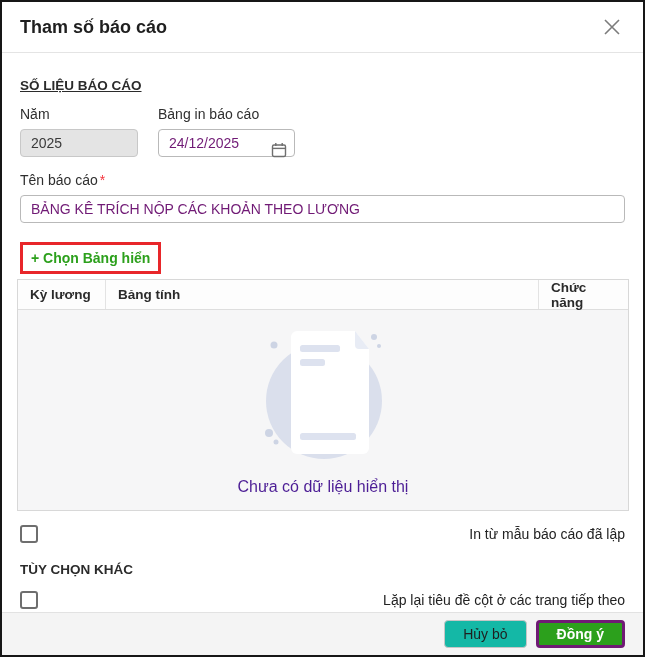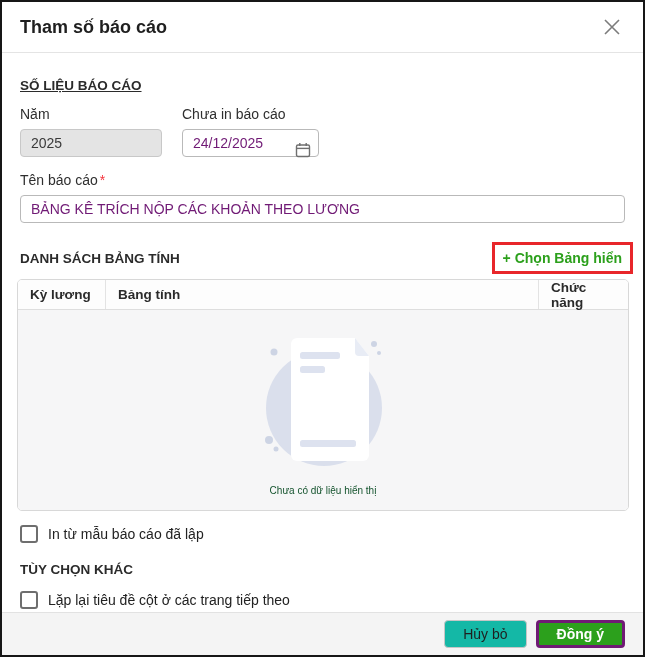--- a/index.html
+++ b/index.html
@@ -47,21 +47,21 @@
     border-radius: 4px;
     padding: 0 10px;
     font-size: 14px;
     font-family: inherit;
     color: #701a75;
     background: #fff;
     outline: none;
     display: block;
     width: 100%;
   }
-  .w-year { width: 142px; }
+  .w-year { width: 118px; }
   .text-input:disabled {
     background: #e4e4e4;
     border-color: #c8c8c8;
     color: #3a3a3a;
   }
   .date-wrap { position: relative; width: 137px; }
   .date-wrap .text-input { width: 100%; padding-right: 30px; }
   .cal-icon {
     position: absolute; right: 8px; top: 13px;
     pointer-events: none;
@@ -82,21 +82,21 @@
     font-size: 14px;
     font-weight: bold;
     text-decoration: none;
     cursor: pointer;
     white-space: nowrap;
   }
   
   .sheet-table {
     margin-top: 5px;
     border: 1px solid #d8d8d8;
-    border-radius: 5px;
+    border-radius: 0;
     overflow: hidden;
     width: 612px;
     margin-left: -3px;
   }
   .thead {
     display: flex;
     height: 30px;
     align-items: stretch;
     background: #fdfdfd;
     border-bottom: 1px solid #dedede;
@@ -111,23 +111,23 @@
   .th-sheet  { flex: 1; }
   .th-action { width: 90px; flex: none; justify-content: flex-end; }
   .tbody-empty {
     height: 200px;
     background: #f6f6f7;
     display: flex; flex-direction: column;
     align-items: center; justify-content: flex-end;
     padding-bottom: 14px;
   }
   .empty-illustration { margin-bottom: 12px; }
-  .empty-text { font-size: 10px; color: #14532d; }
-  
-  .check-row { display: flex; align-items: center; margin-top: 14px; }
+  .empty-text { font-size: 16px; color: #4c1d95; }
+  
+  .check-row { display: flex; align-items: center; margin-top: 14px; justify-content: space-between; }
   .checkbox {
     width: 18px; height: 18px;
     border: 2px solid #6e6e6e;
     border-radius: 3px;
     background: #fff;
     flex: none;
     cursor: pointer;
   }
   .check-label { font-size: 14px; color: #222; margin-left: 10px; }
   .st-2 { margin-top: 19px; }
@@ -179,40 +179,39 @@
   <div class="dlg-body">
 
     <div class="section-title st-1">SỐ LIỆU BÁO CÁO</div>
 
     <div class="field-row">
       <div>
         <label class="field-label">Năm</label>
         <input class="text-input w-year" disabled="" value="2025" style="">
       </div>
       <div>
-        <label class="field-label">Chưa in báo cáo</label>
+        <label class="field-label">Bảng in báo cáo</label>
         <div class="date-wrap">
           <input class="text-input" value="24/12/2025" style="">
           <svg class="cal-icon" width="16" height="16" viewBox="0 0 16 16">
             <rect x="1.5" y="3" width="13" height="11.5" rx="1.5" fill="none" stroke="#6f6f6f" stroke-width="1.4"></rect>
             <line x1="1.5" y1="6.4" x2="14.5" y2="6.4" stroke="#6f6f6f" stroke-width="1.4"></line>
             <line x1="4.8" y1="1" x2="4.8" y2="4" stroke="#6f6f6f" stroke-width="1.4"></line>
             <line x1="11.2" y1="1" x2="11.2" y2="4" stroke="#6f6f6f" stroke-width="1.4"></line>
           </svg>
         </div>
       </div>
     </div>
 
     <div class="name-field">
       <label class="field-label"><span>Tên báo cáo</span><span class="req">*</span></label>
       <input class="text-input" value="BẢNG KÊ TRÍCH NỘP CÁC KHOẢN THEO LƯƠNG" style="">
     </div>
 
     <div class="list-row">
-      <div class="section-title">DANH SÁCH BẢNG TÍNH</div>
       <div class="annotation-box">
         <a class="add-link">+ Chọn Bảng hiển</a>
       </div>
     </div>
 
     <div class="sheet-table">
       <div class="thead">
         <div class="th th-period">Kỳ lương</div>
         <div class="th th-sheet">Bảng tính</div>
         <div class="th th-action">Chức năng</div>

